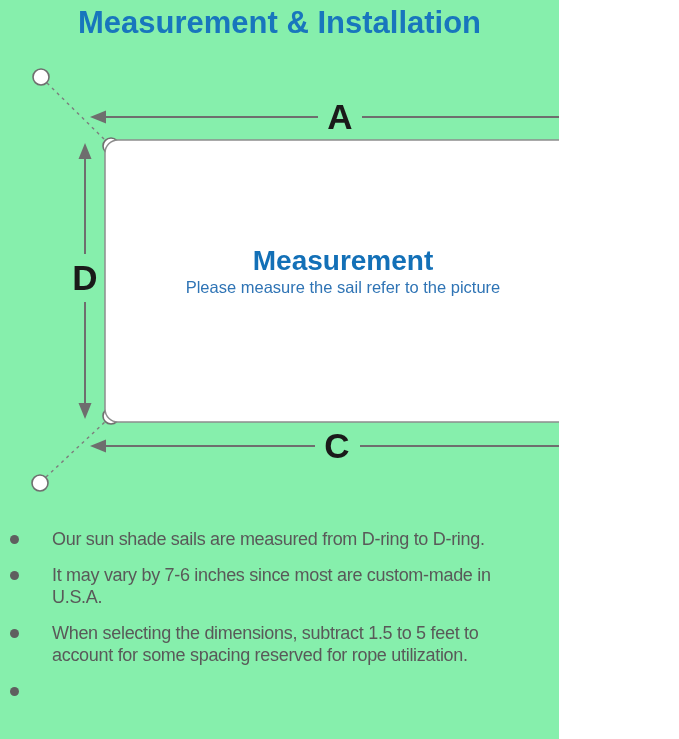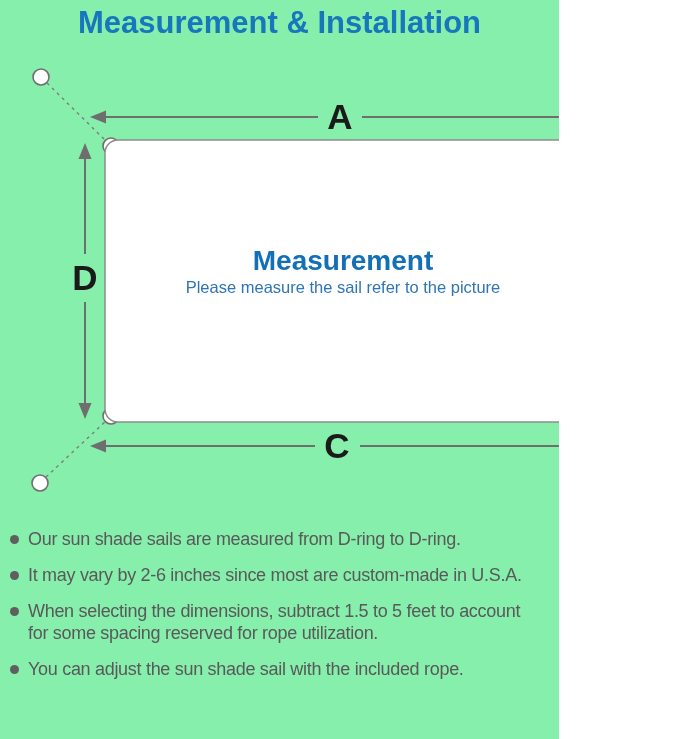--- a/index.html
+++ b/index.html
@@ -64,20 +64,21 @@
     position: absolute;
     top: 520px; left: 0; right: 0;
     margin: 0;
     padding: 8px 19px 0 10px;
     list-style: none;
   }
   #notes li {
     display: flex;
     align-items: flex-start;
     margin: 0 0 14px 0;
+    gap: 24px;
   }
   .bullet {
     flex: 0 0 auto;
     width: 9px; height: 9px;
     margin: 7px 9px 0 0;
     border-radius: 50%;
     background: #5f5f5f;
   }
   .note-text {
     font-size: 18px;
@@ -148,25 +149,24 @@
     <text class="center-subtitle" x="343" y="233">Please measure the sail refer to the picture</text>
   </svg>
 
   <ul id="notes">
     <li>
       <span class="bullet"></span>
       <span class="note-text">Our sun shade sails are measured from D-ring to D-ring.</span>
     </li>
     <li>
       <span class="bullet"></span>
-      <span class="note-text">It may vary by 2-6 inches since most are custom-made in U.S.A.</span>
+      <span class="note-text">It may vary by 7-6 inches since most are custom-made in U.S.A.</span>
     </li>
     <li>
       <span class="bullet"></span>
       <span class="note-text">When selecting the dimensions, subtract 1.5 to 5 feet to account for some spacing reserved for rope utilization.</span>
     </li>
     <li>
       <span class="bullet"></span>
-      <span class="note-text">You can adjust the sun shade sail with the included rope.</span>
     </li>
   </ul>
 
 </div>
 
 </body></html>

